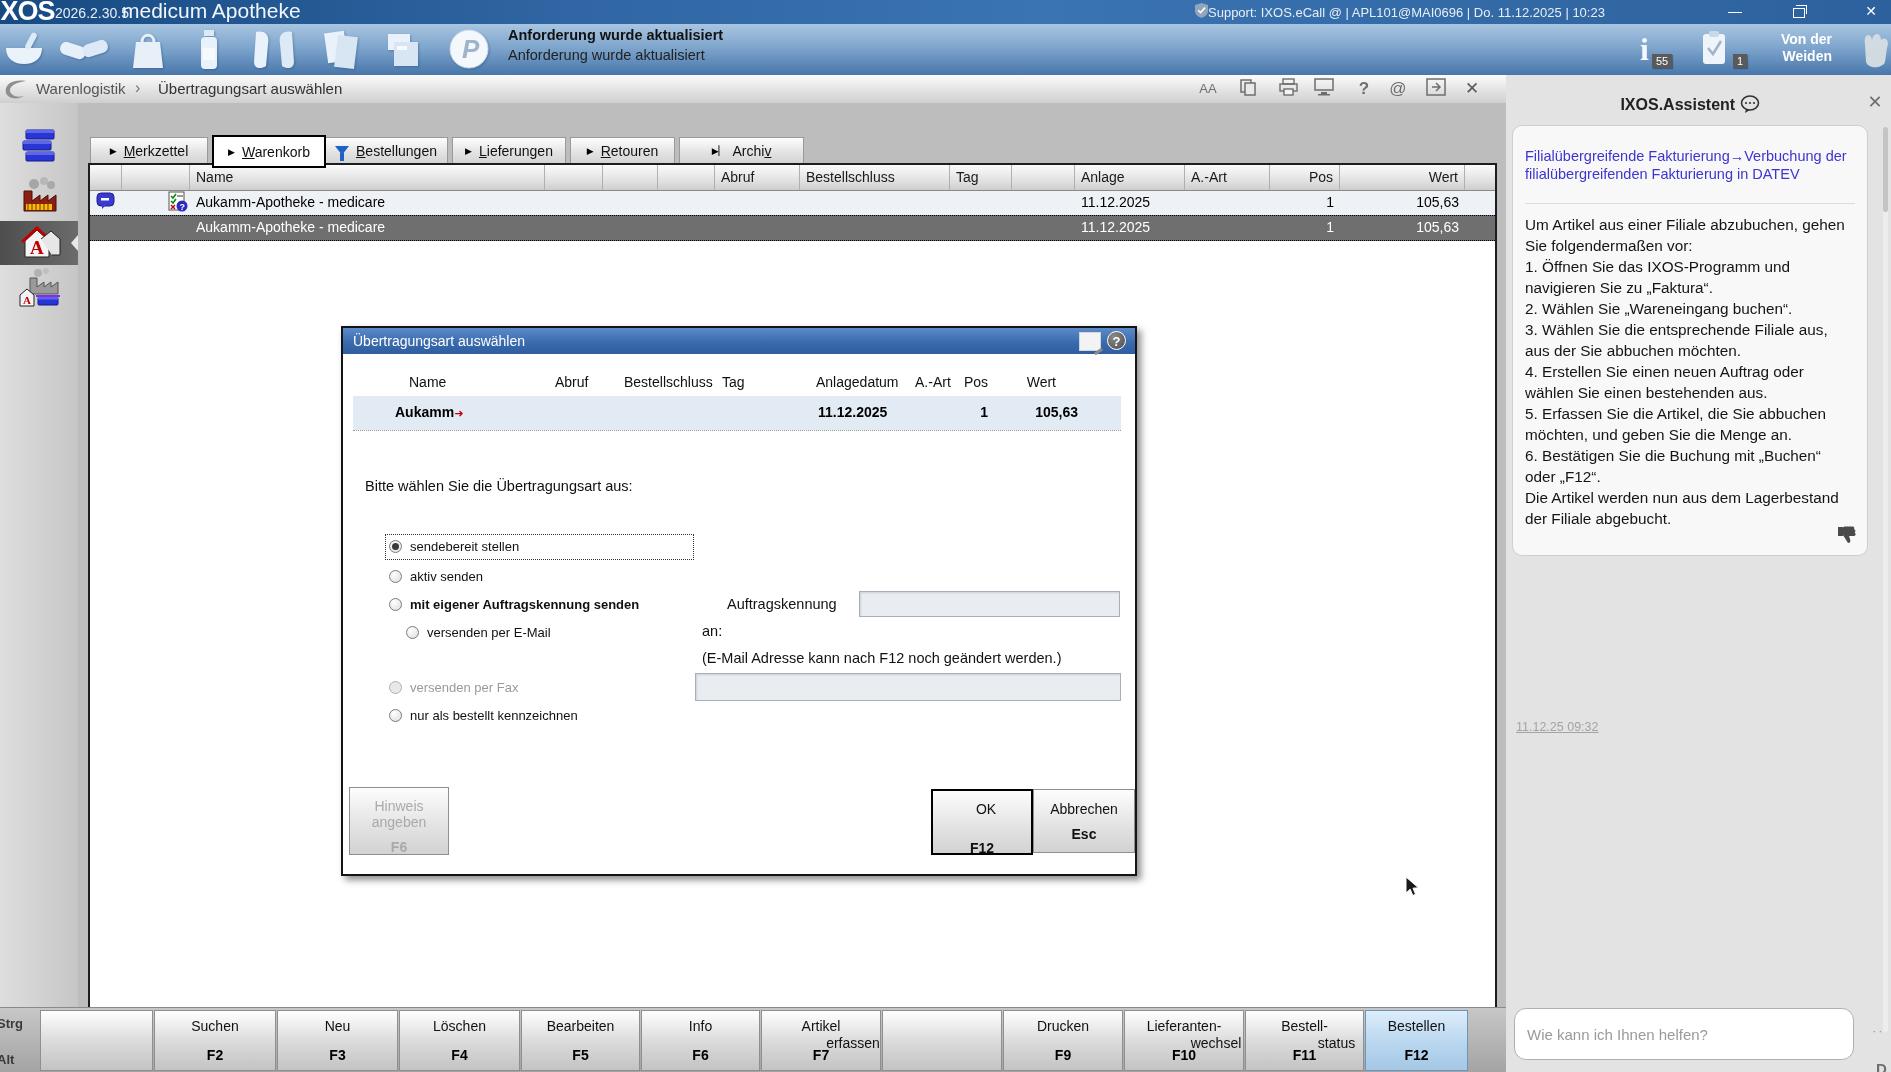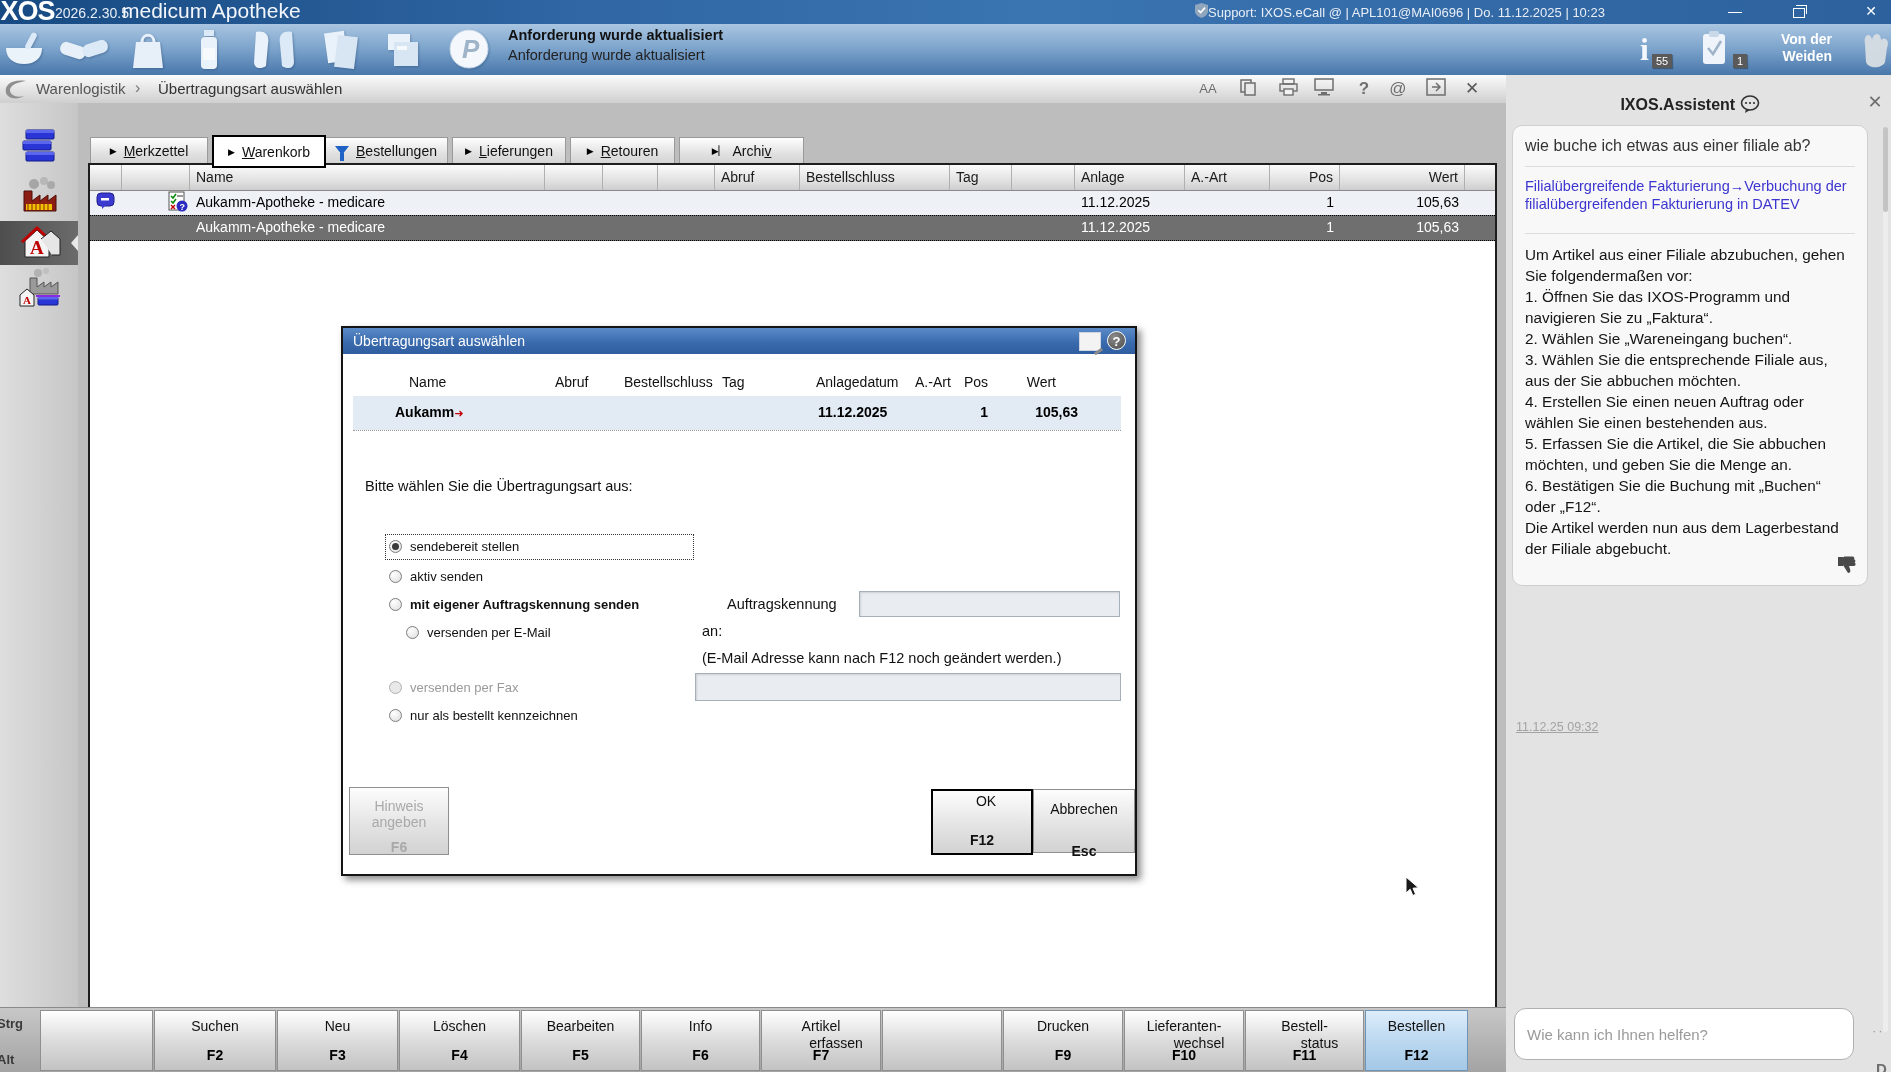--- a/index.html
+++ b/index.html
@@ -108,21 +108,21 @@
   .dlbl{font-size:14.5px;color:#111;white-space:nowrap;}
   .dbtn{background:linear-gradient(180deg,#fdfdfd,#e4e4e4 55%,#d2d2d2);border:1px solid #8f8f8f;text-align:center;font-size:14px;color:#111;}
   .dbtn .key{font-weight:bold;}
   .dbtn.disabled{color:#a9a9a9;}
   .dbtn.focused{border:2px solid #000;}
 
   
   .fnbar{left:0;top:1007px;width:1506px;height:65px;background:linear-gradient(180deg,#c7c7c7,#a3a3a3);border-top:1px solid #8a8a8a;}
   .fnbtn{top:2px;height:61px;background:linear-gradient(180deg,#ffffff,#dcdcdc 50%,#c3c3c3);border:1px solid #8f8f8f;box-sizing:border-box;}
   .fnbtn .l1{position:absolute;left:0;top:7px;width:100%;text-align:center;font-size:14px;color:#111;}
-  .fnbtn .l2{position:absolute;left:15px;top:24px;width:100%;text-align:center;font-size:14px;color:#111;}
+  .fnbtn .l2{position:absolute;left:0;top:24px;width:100%;text-align:center;font-size:14px;color:#111;padding-left:32px;}
   .fnbtn .k{position:absolute;left:0;bottom:7px;width:100%;text-align:center;font-size:14px;font-weight:bold;color:#000;}
   .fnbtn.hl{background:linear-gradient(180deg,#ddedfb,#b9d6ef 55%,#a4c8e6);border:1px solid #6d95b8;}
   .modk{left:-3px;font-size:13px;font-weight:bold;color:#3a3a3a;}
 
   .cursor{left:1405px;top:876px;z-index:50;}
 </style>
 </head>
 <body>
 
 <div id="app">
@@ -470,44 +470,43 @@
     <div class="abs dlbl" style="left:359px;top:295px;">an:</div>
     <div class="abs dlbl" style="left:359px;top:322px;">(E-Mail Adresse kann nach F12 noch geändert werden.)</div>
     <input class="abs dinput" style="left: 352px; top: 345px; width: 420px; height: 24px;" value="">
 
     <div class="abs dbtn disabled" style="left:6px;top:459px;width:98px;height:66px;">
       <div style="margin-top:10px;">Hinweis</div>
       <div>angeben</div>
       <div class="key" style="margin-top:9px;">F6</div>
     </div>
     <div class="abs dbtn focused" style="left:588px;top:461px;width:98px;height:62px;">
-      <div style="margin-top:2px;padding-left:8px;">OK</div>
+      <div style="margin-top:10px;padding-left:8px;">OK</div>
       <div class="key" style="margin-top:23px;">F12</div>
     </div>
     <div class="abs dbtn" style="left:690px;top:461px;width:100px;height:62px;">
       <div style="margin-top:11px;">Abbrechen</div>
-      <div class="key" style="margin-top:26px;">Esc</div>
+      <div class="key" style="margin-top:9px;">Esc</div>
     </div>
   </div>
 
   <div class="abs assistant">
     <div class="abs as-title">
       <span>IXOS.Assistent</span>
       <svg width="20" height="18" viewBox="0 0 20 18" style="vertical-align:-3px;">
           <ellipse cx="10" cy="8" rx="8.5" ry="7" fill="none" stroke="#333" stroke-width="1.6"></ellipse>
           <circle cx="6" cy="8" r="1.1" fill="#333"></circle>
           <circle cx="10" cy="8" r="1.1" fill="#333"></circle>
           <circle cx="14" cy="8" r="1.1" fill="#333"></circle>
           <path d="M6 14 L5 18 L10 15 Z" fill="#333"></path>
         </svg>
     </div>
     <div class="abs as-close">✕</div>
 
     <div class="abs bubble">
-      <div class="q">wie buche ich etwas aus einer filiale ab?</div>
       <div class="linkblock">
         <div class="aslink">Filialübergreifende Fakturierung→Verbuchung der filialübergreifenden Fakturierung in DATEV</div>
       </div>
       <div class="answer">Um Artikel aus einer Filiale abzubuchen, gehen Sie folgendermaßen vor:
 1. Öffnen Sie das IXOS-Programm und navigieren Sie zu „Faktura“.
 2. Wählen Sie „Wareneingang buchen“.
 3. Wählen Sie die entsprechende Filiale aus, aus der Sie abbuchen möchten.
 4. Erstellen Sie einen neuen Auftrag oder wählen Sie einen bestehenden aus.
 5. Erfassen Sie die Artikel, die Sie abbuchen möchten, und geben Sie die Menge an.
 6. Bestätigen Sie die Buchung mit „Buchen“ oder „F12“.

